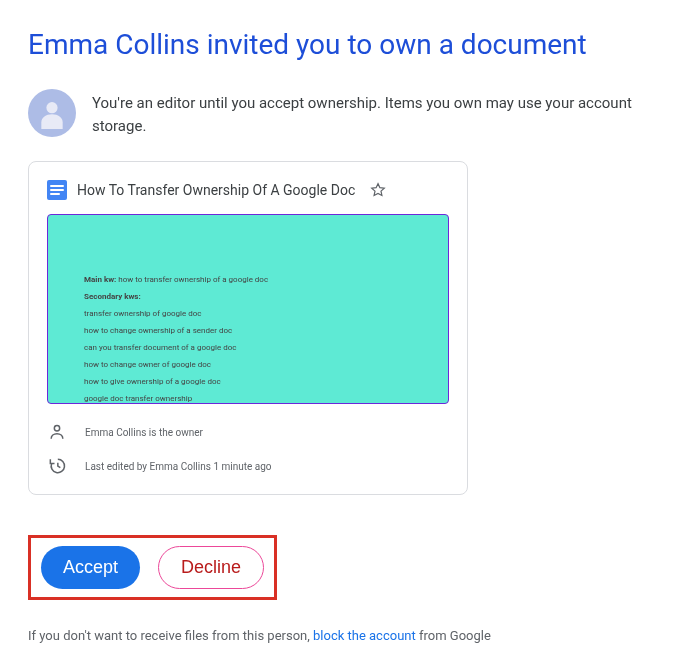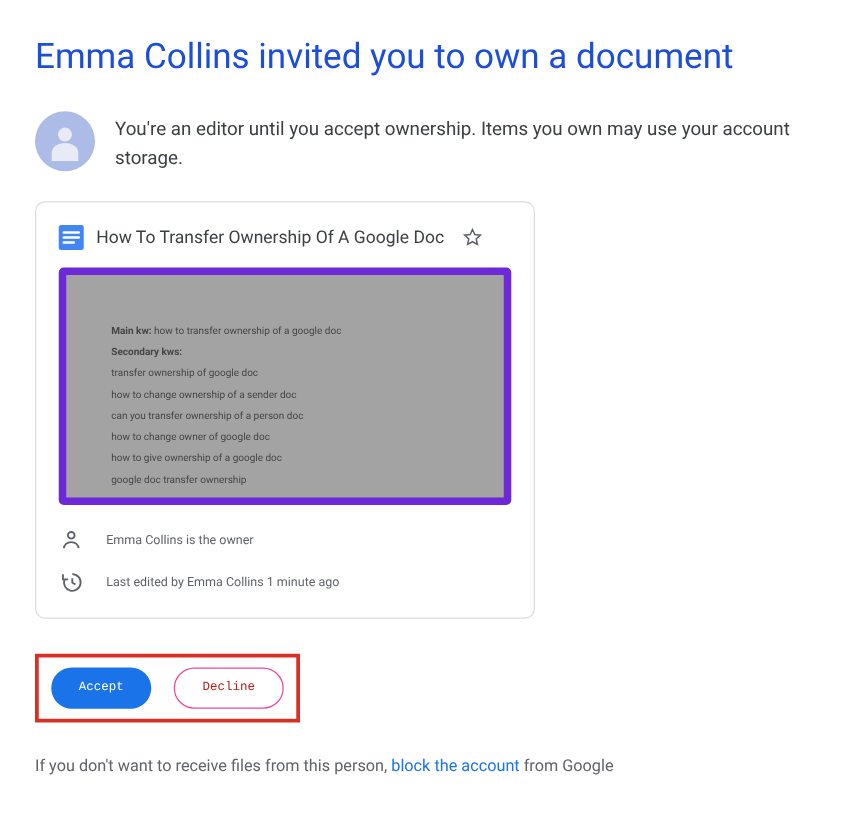--- a/index.html
+++ b/index.html
@@ -36,22 +36,22 @@
     .avatar svg { width: 32px; height: 32px; }
     .info-text {
       font-size: 15px;
       color: #3c4043;
       line-height: 1.5;
     }
     .card {
       border: 1px solid #dadce0;
       border-radius: 8px;
       padding: 18px;
-      width: 400px;
-      margin-bottom: 28px;
+      width: 440px;
+      margin-bottom: 40px;
     }
     .doc-header {
       display: flex;
       align-items: center;
       gap: 10px;
       margin-bottom: 14px;
     }
     .doc-icon {
       width: 20px;
       height: 20px;
@@ -68,25 +68,25 @@
     .doc-title {
       font-size: 14px;
       color: #3c4043;
     }
     .star-icon {
       width: 18px;
       height: 18px;
       margin-left: 4px;
     }
     .preview {
-      border: 6px solid #6d28d9;
+      border: 1px solid #6d28d9;
       border-radius: 4px;
-      padding: 40px 36px 12px 36px;
+      padding: 60px 36px 12px 36px;
       margin-bottom: 18px;
-      background: #a3a3a3;
+      background: #5eead4;
       height: 190px;
       overflow: hidden;
     }
     .preview-line {
       font-size: 8px;
       color: #444;
       margin-bottom: 8px;
     }
     .preview-line b { font-weight: 700; }
     .meta-row {
@@ -102,23 +102,23 @@
     .highlight-box {
       border: 3px solid #d93025;
       padding: 8px 10px;
       display: inline-flex;
       gap: 18px;
       margin-bottom: 28px;
     }
     .btn {
       border-radius: 22px;
       padding: 10px 22px;
-      font-size: 10px;
+      font-size: 18px;
       cursor: pointer;
-      font-family: Liberation Mono, monospace;
+      font-family: Liberation Sans, sans-serif;
       border: none;
     }
     .btn-primary {
       background: #1a73e8;
       color: #fff;
     }
     .btn-secondary {
       background: #fff;
       color: #b91c1c;
       border: 1px solid #ec4899;
@@ -160,21 +160,21 @@
     <svg class="star-icon" viewBox="0 0 24 24">
       <path fill="none" stroke="#5f6368" stroke-width="1.6" d="M12 3.5l2.5 5.4 5.9.6-4.4 4 1.2 5.8L12 16.5l-5.2 2.8 1.2-5.8-4.4-4 5.9-.6z"></path>
     </svg>
   </div>
 
   <div class="preview">
     <div class="preview-line"><b>Main kw:</b><span> how to transfer ownership of a google doc</span></div>
     <div class="preview-line"><b>Secondary kws:</b></div>
     <div class="preview-line">transfer ownership of google doc</div>
     <div class="preview-line">how to change ownership of a sender doc</div>
-    <div class="preview-line">can you transfer ownership of a person doc</div>
+    <div class="preview-line">can you transfer document of a google doc</div>
     <div class="preview-line">how to change owner of google doc</div>
     <div class="preview-line">how to give ownership of a google doc</div>
     <div class="preview-line">google doc transfer ownership</div>
   </div>
 
   <div class="meta-row">
     <svg class="meta-icon" viewBox="0 0 24 24">
       <circle cx="12" cy="7.5" r="3.2" fill="none" stroke="#5f6368" stroke-width="1.8"></circle>
       <path d="M5 20c0-3.5 3-6 7-6s7 2.5 7 6" fill="none" stroke="#5f6368" stroke-width="1.8"></path>
     </svg>

